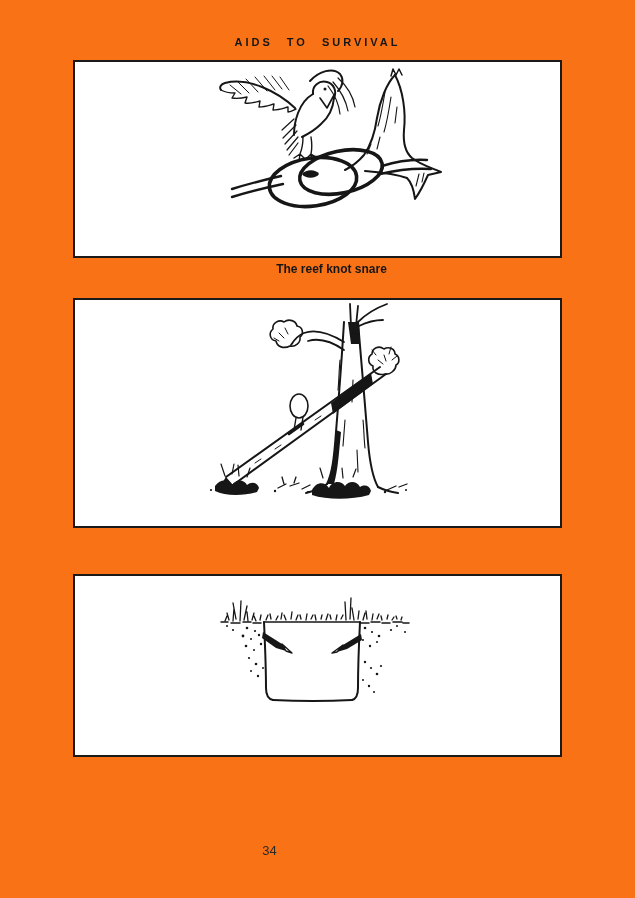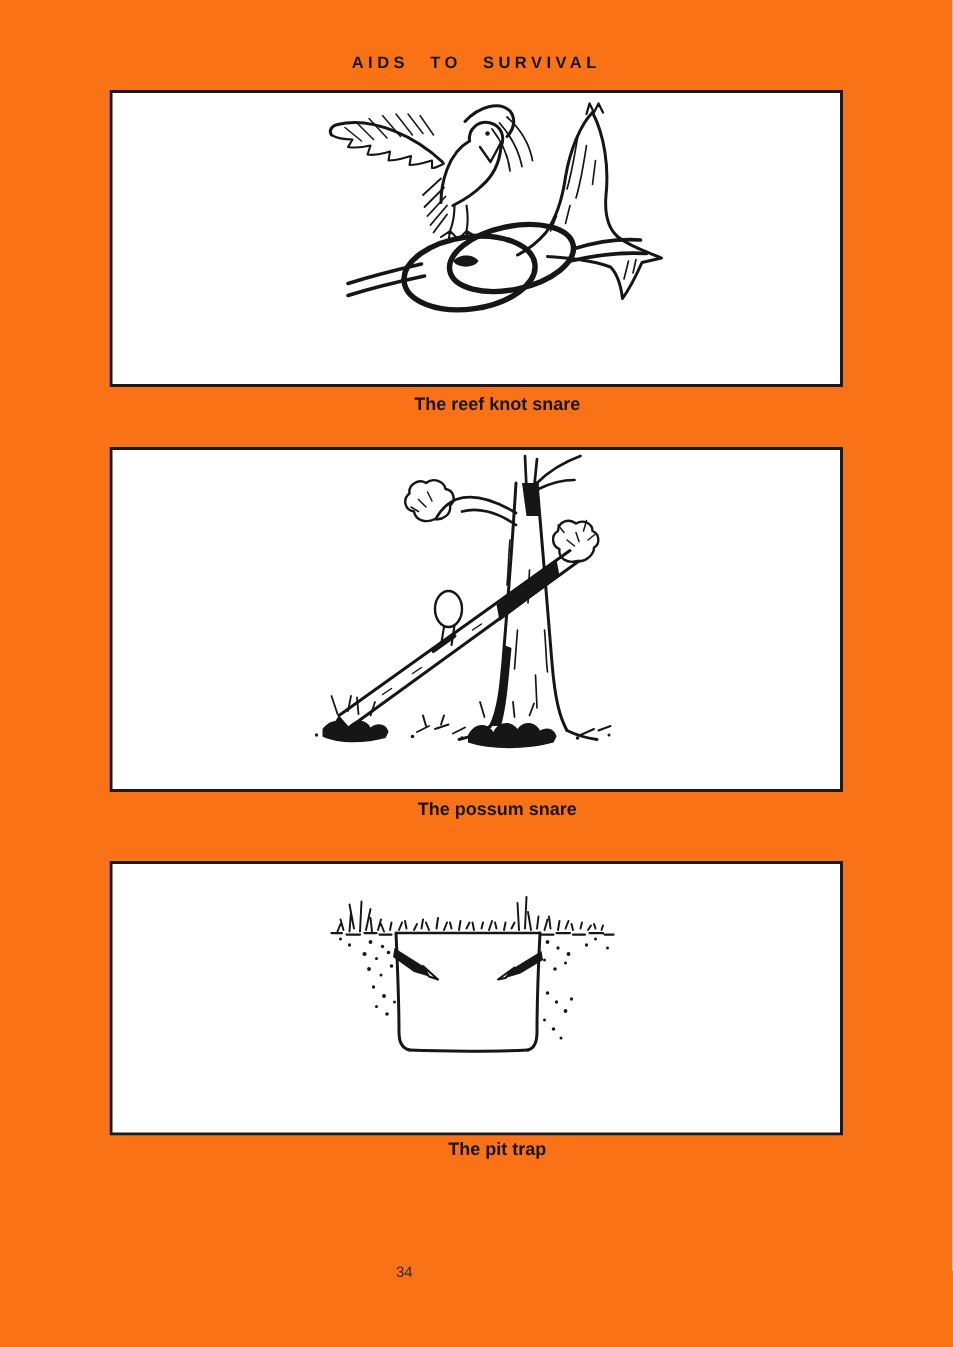--- a/index.html
+++ b/index.html
@@ -44,21 +44,21 @@
     color: #161616;
   }
   .cap1 { top: 262px; }
   .cap2 { top: 532px; }
   .cap3 { top: 759px; }
   .page-number {
     position: absolute;
     top: 843px; left: 0;
     width: 539px;
     text-align: center;
-    font-size: 10px;
+    font-size: 13px;
     color: #2a2a2a;
   }
 </style>
 </head>
 <body>
 
 <div class="page">
 
   <div class="header">AIDS TO SURVIVAL</div>
 
@@ -180,21 +180,20 @@
           <circle cx="200" cy="191" r="1.2" fill="#161616" stroke="none"></circle>
           <circle cx="233" cy="192" r="1.1" fill="#161616" stroke="none"></circle>
           <circle cx="310" cy="192" r="1.2" fill="#161616" stroke="none"></circle>
           <circle cx="331" cy="190" r="1" fill="#161616" stroke="none"></circle>
           <circle cx="136" cy="190" r="1.1" fill="#161616" stroke="none"></circle>
         </g>
 
       </g>
     </svg>
   </div>
-  <div class="caption cap2">The possum snare</div>
 
   <div class="figure-box fig3">
     <svg width="485" height="179" viewBox="0 0 485 179">
       <g fill="none" stroke="#161616" stroke-width="2" stroke-linecap="round" stroke-linejoin="round">
 
         <g>
 
           <path d="M189,46 L285,46" stroke-width="1.6"></path>
 
           <path d="M189,46 C190,68 191,92 191,112 C191,119 193,123 198,124"></path>
@@ -251,17 +250,16 @@
             <circle cx="299" cy="116" r="1"></circle>
           <circle cx="306" cy="90" r="1.1"></circle>
             <circle cx="322" cy="50" r="1"></circle>
             <circle cx="316" cy="54" r="1.1"></circle>
           <circle cx="330" cy="56" r="1"></circle>
         </g>
 
       </g>
     </svg>
   </div>
-  <div class="caption cap3">The pit trap</div>
 
   <div class="page-number">34</div>
 
 </div>
 
 </body></html>

